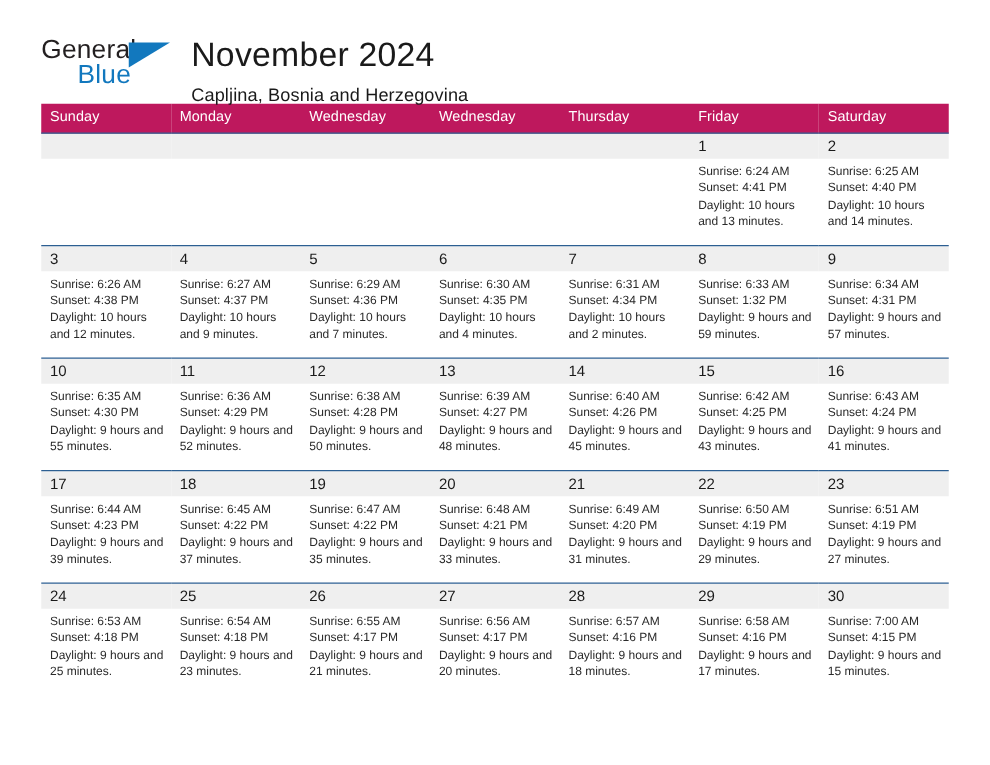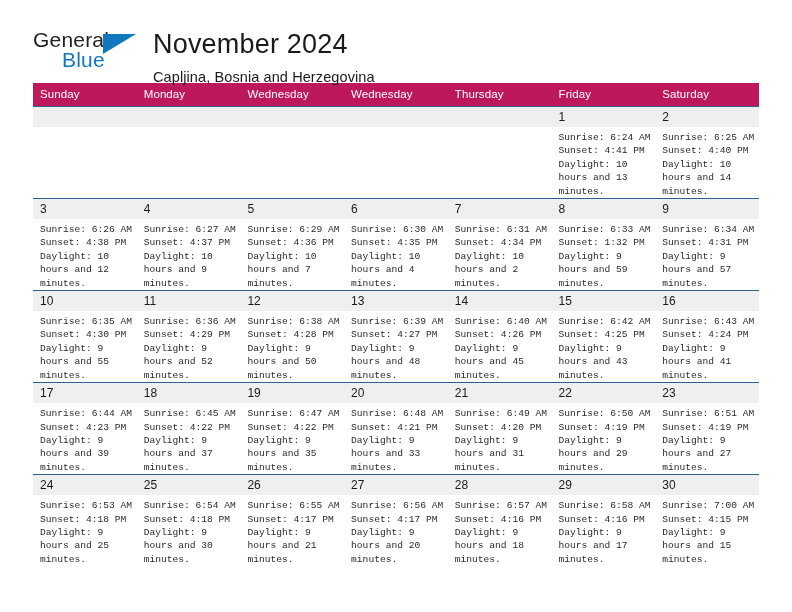--- a/index.html
+++ b/index.html
@@ -117,21 +117,20 @@
     height: 14px;
   }
   .daynum.empty {
     color: transparent;
   }
   .info {
     padding: 4px 6px 0 7px;
     font-size: 9.6px;
     line-height: 13.4px;
     color: #2a2a2a;
-    font-family: Liberation Mono, monospace;
   }
   .info div { white-space: nowrap; }
   .info .wrap { white-space: normal; }
   td.blank .daynum { background: #efefef; }
 </style>
 </head>
 <body>
 
 <div class="page">
 
@@ -374,21 +373,21 @@
               <div>Sunrise: 6:53 AM</div>
               <div>Sunset: 4:18 PM</div>
               <div class="wrap">Daylight: 9 hours and 25 minutes.</div>
             </div>
           </td>
           <td>
             <div class="daynum">25</div>
             <div class="info">
               <div>Sunrise: 6:54 AM</div>
               <div>Sunset: 4:18 PM</div>
-              <div class="wrap">Daylight: 9 hours and 30 minutes.</div>
+              <div class="wrap">Daylight: 9 hours and 23 minutes.</div>
             </div>
           </td>
           <td>
             <div class="daynum">26</div>
             <div class="info">
               <div>Sunrise: 6:55 AM</div>
               <div>Sunset: 4:17 PM</div>
               <div class="wrap">Daylight: 9 hours and 21 minutes.</div>
             </div>
           </td>

